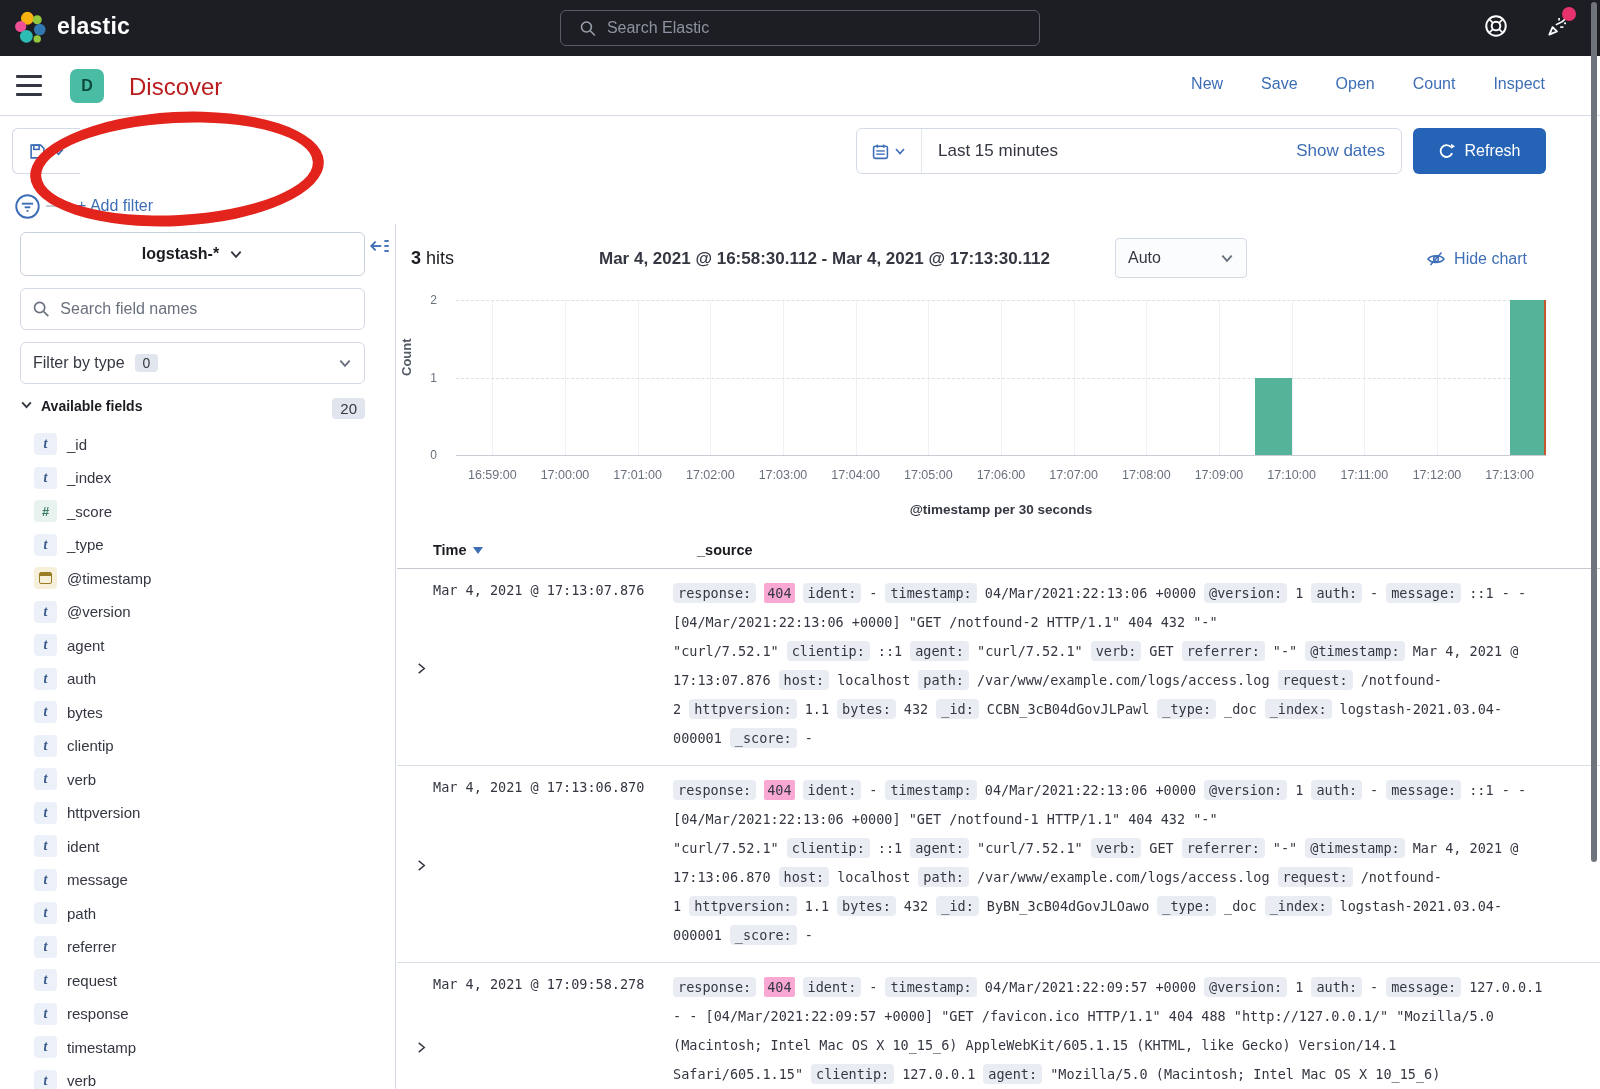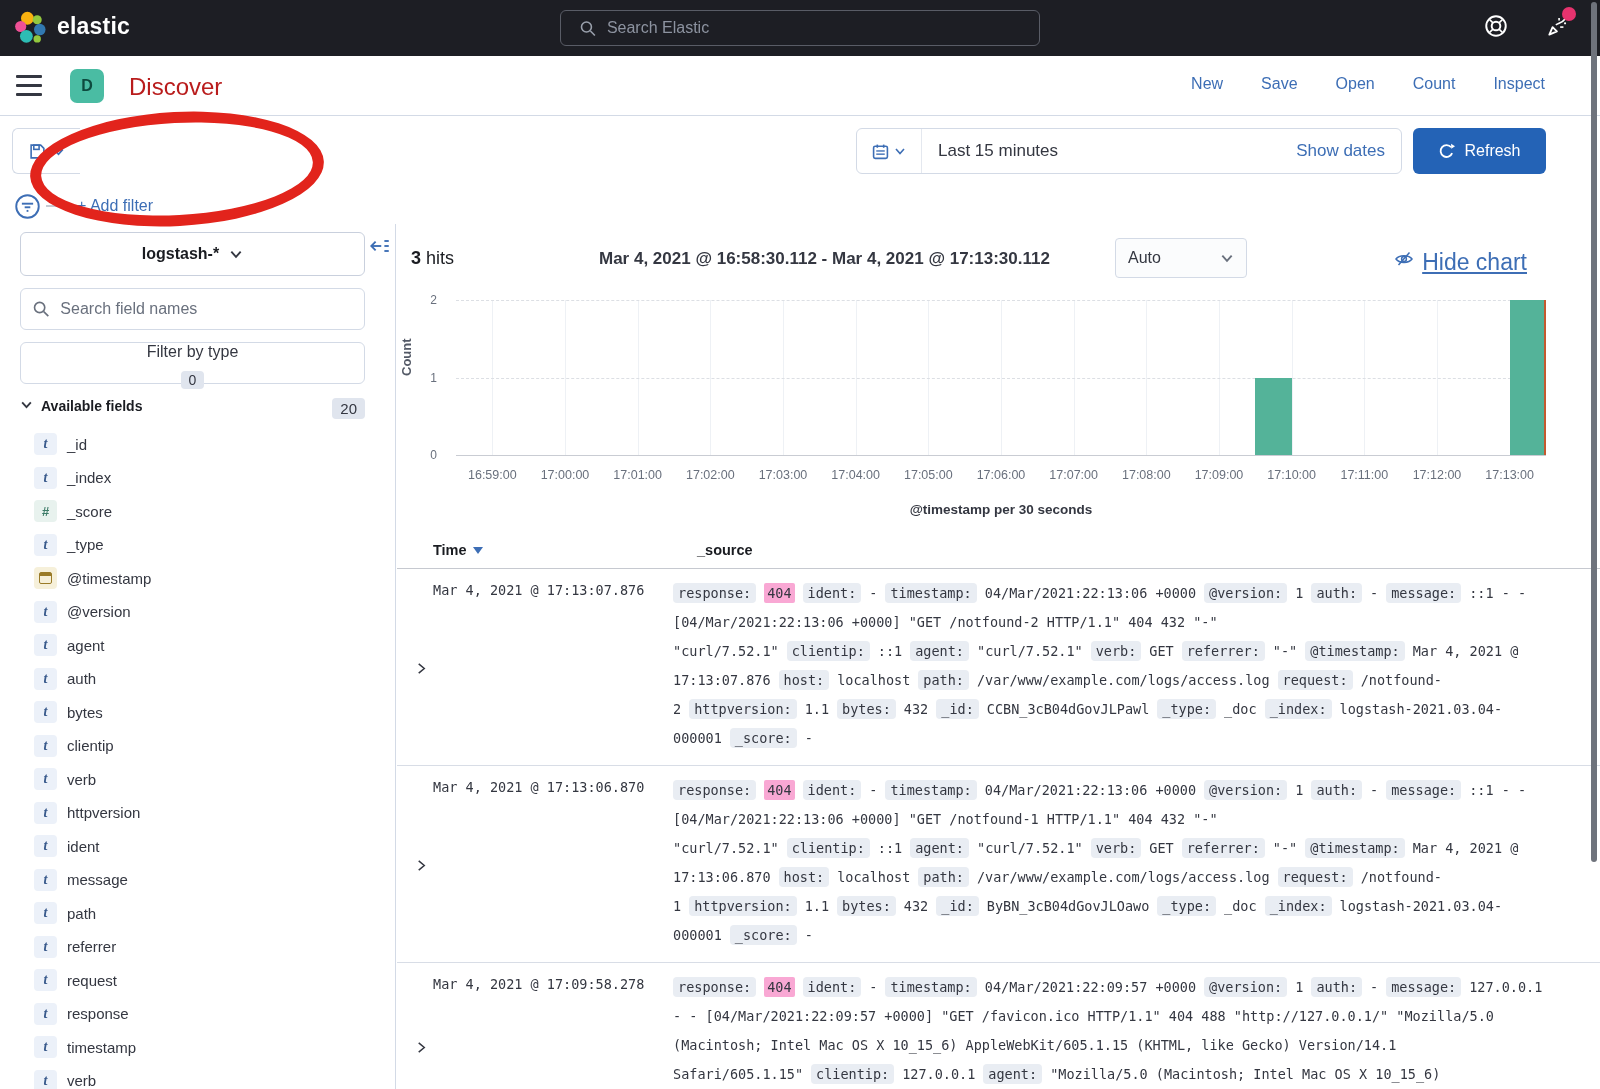--- a/index.html
+++ b/index.html
@@ -49,21 +49,21 @@
   
   .sidebar{position:absolute;left:0;top:224px;width:396px;bottom:0;border-right:1px solid #d3dae6;box-sizing:border-box;background:#fff;}
   .index-btn{position:absolute;left:20px;top:8px;width:345px;height:44px;border:1px solid #c9d0dd;border-radius:6px;background:#fff;
       display:flex;align-items:center;justify-content:center;gap:10px;font-size:16px;font-weight:bold;color:#1a1c21;cursor:pointer;box-sizing:border-box;}
   .collapse-ico{position:absolute;left:370px;top:12px;cursor:pointer;}
   .field-search{position:absolute;left:20px;top:64px;width:345px;height:42px;border:1px solid #d3dae6;border-radius:6px;background:#fff;
       display:flex;align-items:center;padding:0 12px;gap:9px;box-sizing:border-box;}
   .field-search input{border:none;outline:none;font-size:16px;color:#69707d;width:100%;font-family:"Liberation Sans",sans-serif;}
   .field-search input::placeholder{color:#69707d;}
   .type-filter{position:absolute;left:20px;top:118px;width:345px;height:42px;border:1px solid #d3dae6;border-radius:6px;background:#fff;
-      display:flex;align-items:center;padding:0 12px;gap:10px;box-sizing:border-box;cursor:pointer;flex-direction:column;}
+      display:flex;align-items:center;padding:0 12px;gap:10px;box-sizing:border-box;cursor:pointer;}
   .type-filter .tf-label{font-size:16px;color:#343741;}
   .count-badge{background:#e0e5ee;border-radius:4px;padding:1px 8px;font-size:14px;color:#343741;}
   .tf-spacer{flex:1;}
   .avail-hdr{position:absolute;left:20px;top:174px;width:345px;height:26px;display:flex;align-items:flex-start;gap:8px;cursor:pointer;}
   .avail-hdr .ah-label{font-size:14px;font-weight:bold;color:#1a1c21;flex:1;}
   .avail-badge{background:#e0e5ee;border-radius:4px;padding:2px 8px;font-size:15px;color:#343741;}
   .field-list{position:absolute;left:20px;top:208px;width:356px;}
   .field-item{display:flex;align-items:center;gap:10px;height:24px;margin-bottom:9.5px;padding-left:14px;cursor:pointer;}
   .ficon{width:23px;height:22px;border-radius:4px;display:flex;align-items:center;justify-content:center;flex:0 0 23px;}
   .ficon-text{background:#ecf1f9;color:#38598b;font-family:"Liberation Serif",serif;font-style:italic;font-weight:bold;font-size:14px;}
@@ -74,21 +74,21 @@
   .flabel{font-size:15px;color:#343741;}
   
   .main{position:absolute;left:397px;top:224px;width:1203px;bottom:0;background:#fff;}
   .hits-row{position:absolute;left:0;top:0;width:100%;height:60px;}
   .hits{position:absolute;left:14px;top:24px;font-size:18px;color:#1a1c21;}
   .hits b{font-weight:bold;}
   .chart-range{position:absolute;left:202px;top:25px;font-size:17px;font-weight:600;color:#343741;}
   .interval-select{position:absolute;left:718px;top:14px;width:132px;height:40px;border:1px solid #d3dae6;border-radius:4px;background:#fbfcfd;
       display:flex;align-items:center;padding:0 12px;box-sizing:border-box;font-size:16px;color:#343741;cursor:pointer;}
   .interval-select .tf-spacer{flex:1;}
-  .hide-chart{position:absolute;right:73px;top:25px;display:flex;gap:8px;color:#3d6eb5;font-size:23px;cursor:pointer;text-decoration:underline;}
+  .hide-chart{position:absolute;right:73px;top:25px;display:flex;align-items:center;gap:8px;color:#3d6eb5;font-size:16px;cursor:pointer;}
   
   .chart-wrap{position:absolute;left:0;top:66px;width:100%;height:250px;}
   .ylabel{position:absolute;left:2px;top:86px;transform:rotate(-90deg);transform-origin:left top;font-size:13px;font-weight:bold;color:#535966;}
   .yticks{position:absolute;left:0;top:0;width:50px;height:100%;}
   .ytick{position:absolute;right:10px;font-size:12px;color:#69707d;}
   .plot{position:absolute;left:59px;top:10px;width:1090px;height:155px;border-bottom:1px solid #c9ccd3;}
   .vgrid{position:absolute;top:0;bottom:0;width:1px;background:#eef1f5;}
   .hgrid{position:absolute;left:0;right:0;border-top:1px dashed #dcdfe4;}
   .bar{position:absolute;bottom:0;background:#54b399;box-sizing:border-box;}
   .xlabels{position:absolute;left:59px;top:178px;width:1090px;height:16px;}

